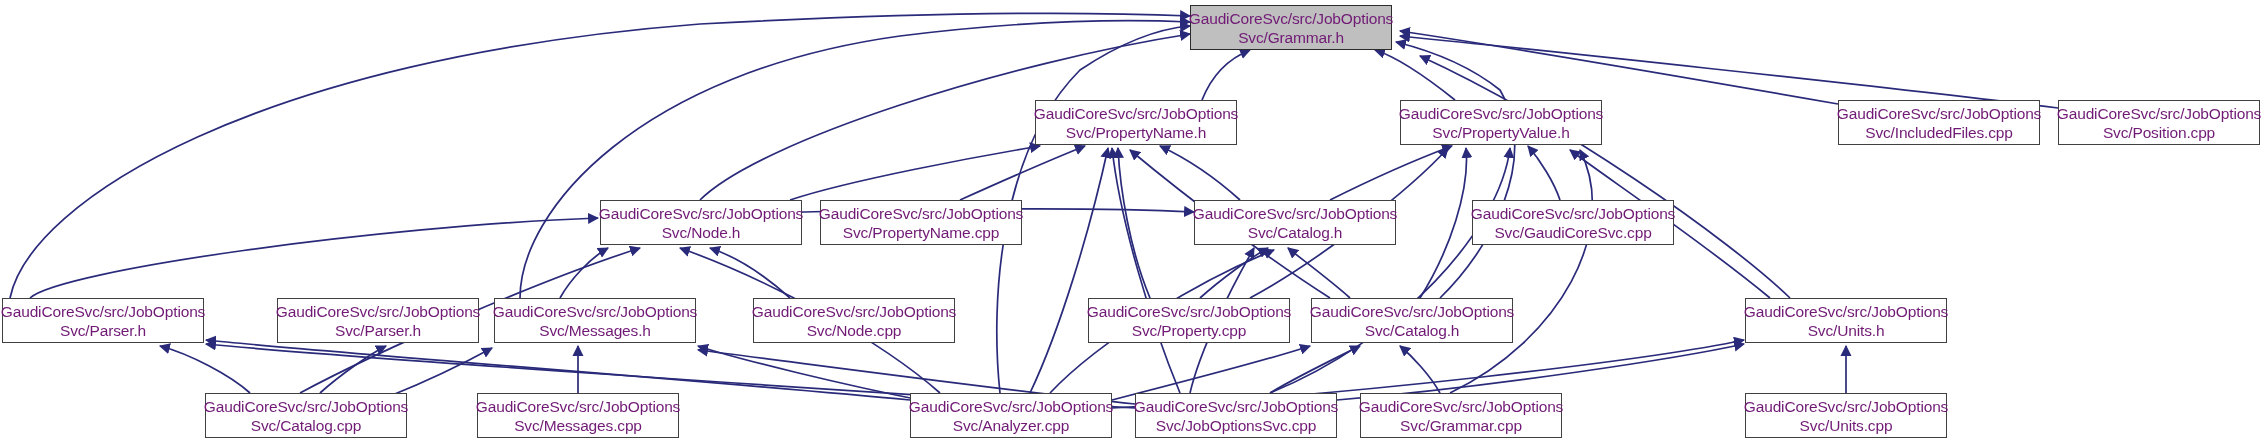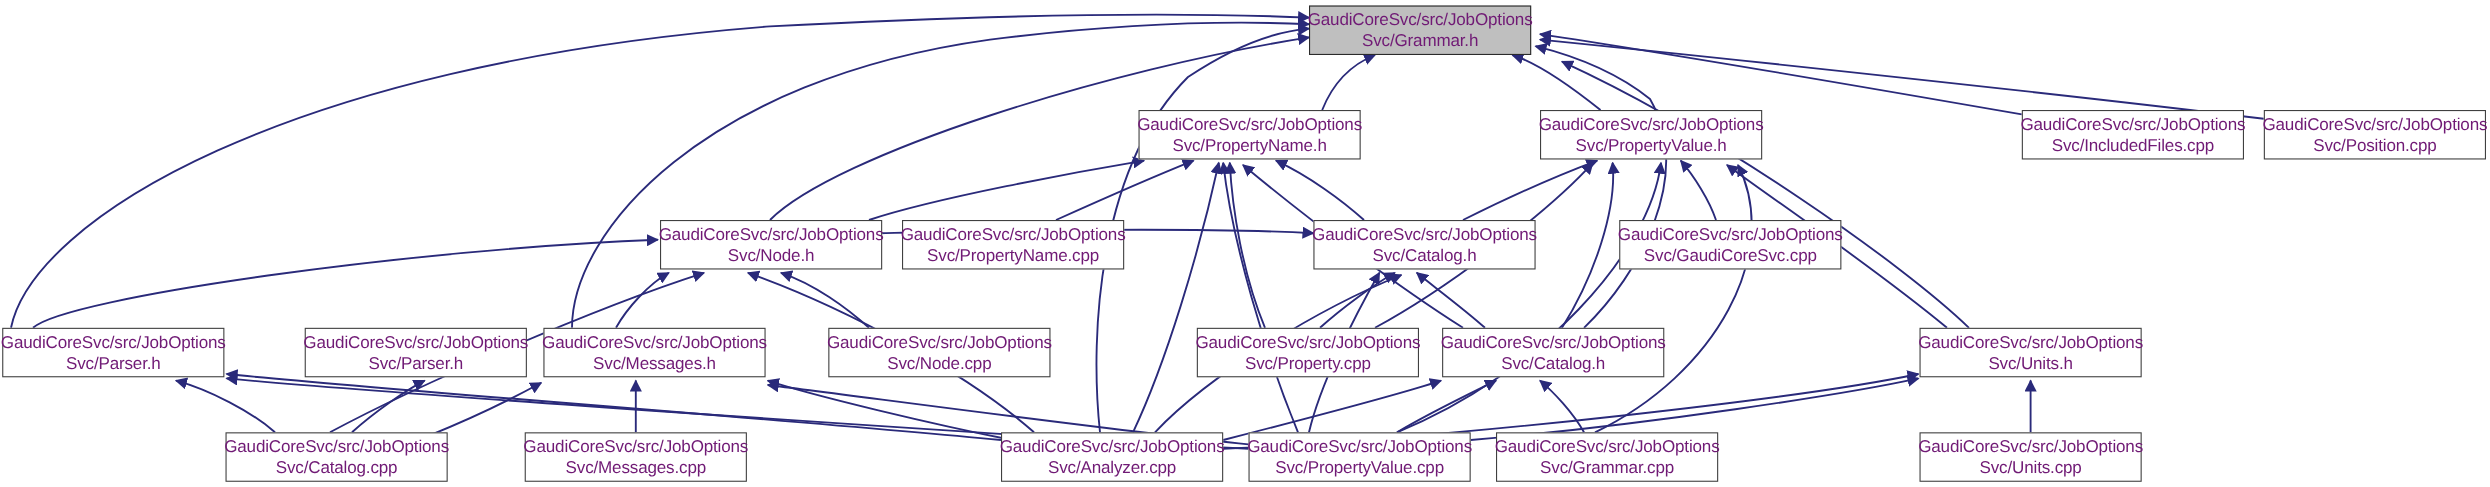--- a/index.html
+++ b/index.html
@@ -183,21 +183,21 @@
       <div class="node" style="left: 477px; top: 393px; width: 202px; height: 45px;">
         <span class="l1">GaudiCoreSvc/src/JobOptions</span>
         <span class="l2">Svc/Messages.cpp</span>
       </div>
       <div class="node" style="left: 910px; top: 393px; width: 202px; height: 45px;">
         <span class="l1">GaudiCoreSvc/src/JobOptions</span>
         <span class="l2">Svc/Analyzer.cpp</span>
       </div>
       <div class="node" style="left: 1135px; top: 393px; width: 202px; height: 45px;">
         <span class="l1">GaudiCoreSvc/src/JobOptions</span>
-        <span class="l2">Svc/PropertyValue.cpp</span>
+        <span class="l2">Svc/JobOptionsSvc.cpp</span>
       </div>
       <div class="node" style="left: 1360px; top: 393px; width: 202px; height: 45px;">
         <span class="l1">GaudiCoreSvc/src/JobOptions</span>
         <span class="l2">Svc/Grammar.cpp</span>
       </div>
       <div class="node" style="left: 1745px; top: 393px; width: 202px; height: 45px;">
         <span class="l1">GaudiCoreSvc/src/JobOptions</span>
         <span class="l2">Svc/Units.cpp</span>
       </div>
     </div>

